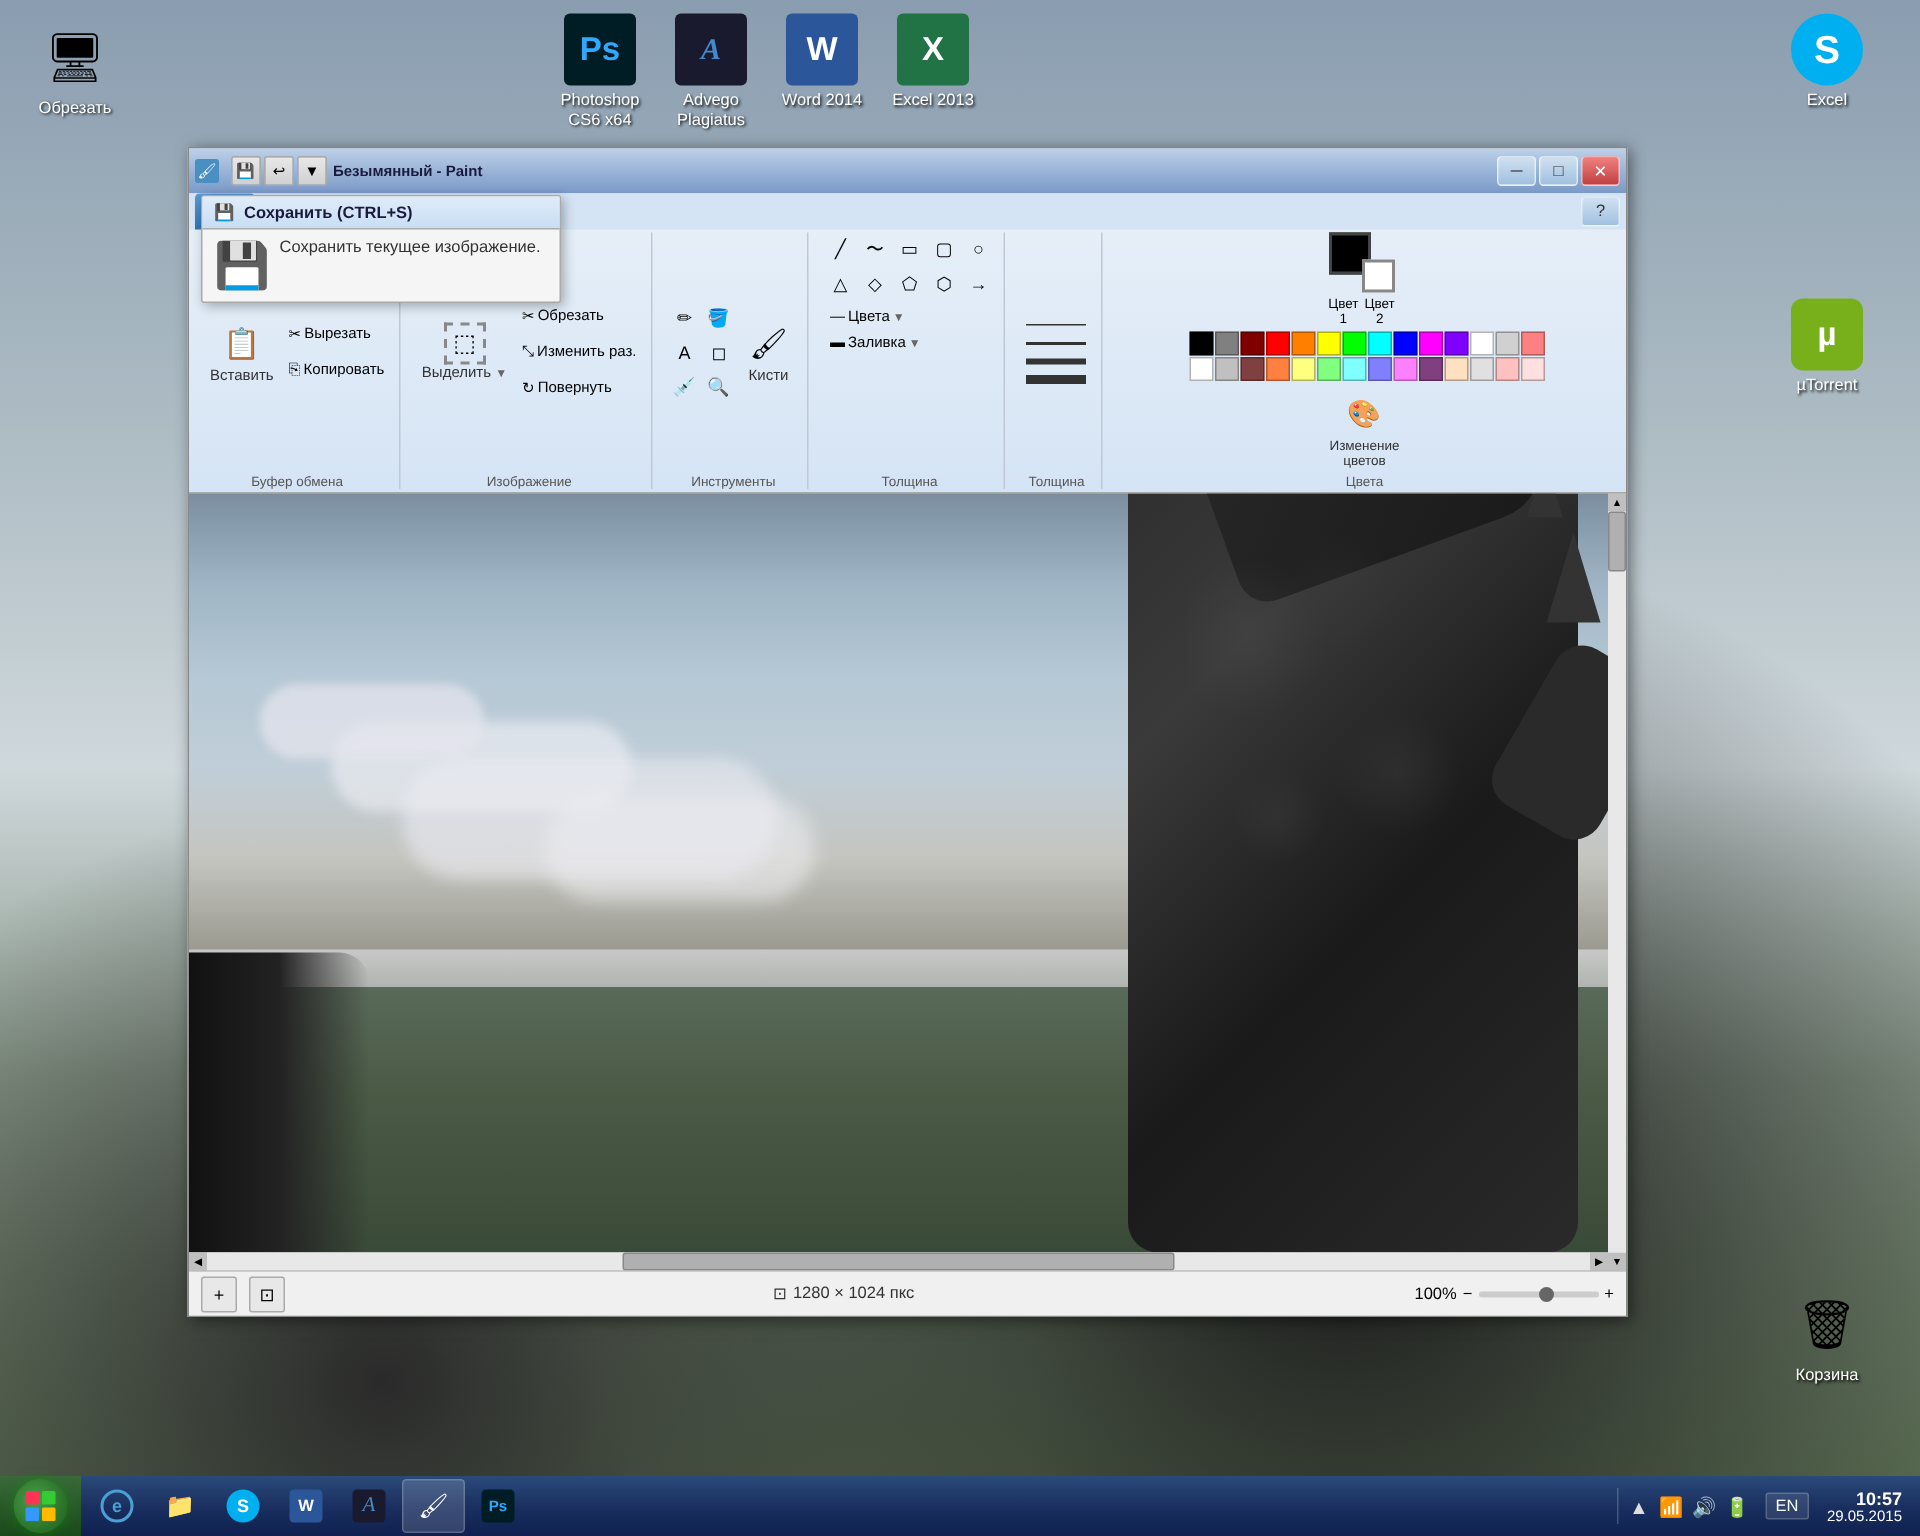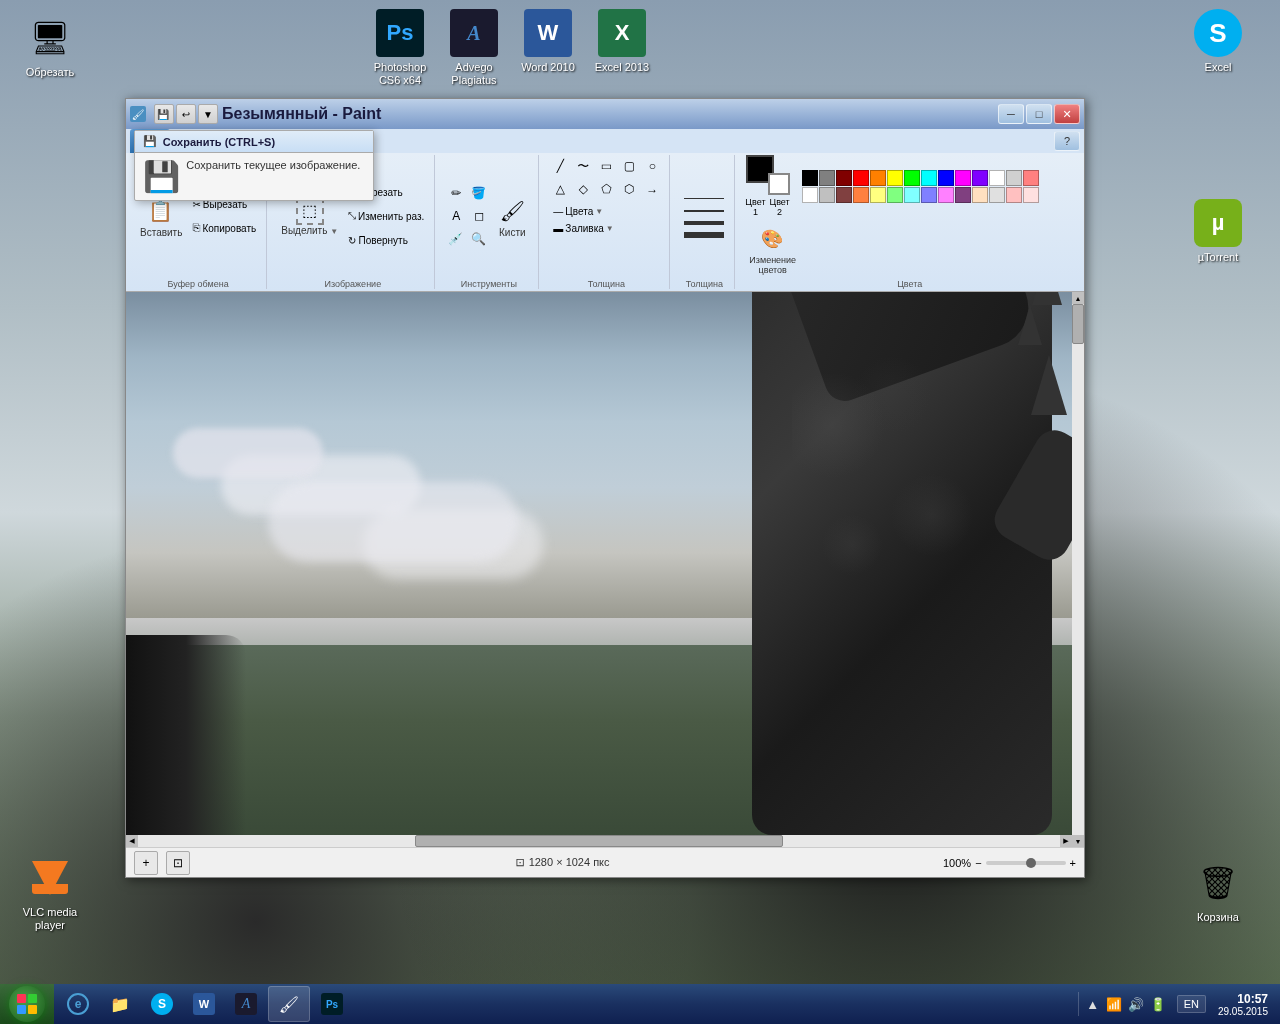--- a/index.html
+++ b/index.html
@@ -217,21 +217,21 @@
       margin-right: 4px;
       display: flex;
       align-items: center;
       justify-content: center;
       font-size: 10px;
       color: white;
     }
 
     .title-bar-text {
       flex: 1;
-      font-size: 16px;
+      font-size: 10px;
       color: #1a1a3e;
       font-weight: 600;
     }
 
     .title-bar-buttons {
       display: flex;
       gap: 2px;
     }
 
     .tb-btn {
@@ -785,21 +785,21 @@
       <div class="icon-img">
         <div class="advego-icon" style="color:#4488cc;font-family:serif;font-style:italic;">A</div>
       </div>
       <div class="icon-label">Advego<br>Plagiatus</div>
     </div>
 
     <div class="desktop-icon" style="left:508px;top:5px;">
       <div class="icon-img">
         <div class="word-icon">W</div>
       </div>
-      <div class="icon-label">Word 2010</div>
+      <div class="icon-label">Word 2014</div>
     </div>
 
     <div class="desktop-icon" style="left:582px;top:5px;">
       <div class="icon-img">
         <div class="excel-icon">X</div>
       </div>
       <div class="icon-label">Excel 2013</div>
     </div>
 
     <div class="desktop-icon" style="left:1178px;top:5px;">
@@ -810,31 +810,20 @@
     </div>
 
 
     <div class="desktop-icon" style="left:1178px;top:195px;">
       <div class="icon-img">
         <div class="utorrent-icon">µ</div>
       </div>
       <div class="icon-label">µTorrent</div>
     </div>
 
-    <div class="desktop-icon" style="left:10px;top:850px;">
-      <div class="icon-img">
-        <div class="vlc-icon">
-          <div style="position:relative;width:40px;height:40px;display:flex;align-items:center;justify-content:center;">
-            <div style="width:0;height:0;border-left:18px solid transparent;border-right:18px solid transparent;border-top:34px solid #f47920;"></div>
-            <div style="position:absolute;bottom:4px;width:36px;height:10px;background:#f47920;border-radius:0 0 3px 3px;"></div>
-          </div>
-        </div>
-      </div>
-      <div class="icon-label">VLC media<br>player</div>
-    </div>
 
     <div class="desktop-icon" style="left:1178px;top:855px;">
       <div class="icon-img">🗑</div>
       <div class="icon-label">Корзина</div>
     </div>
   </div>
 
   <div class="paint-window">
 
     <div class="title-bar">
@@ -965,21 +954,21 @@
               <div class="thickness-line" style="height:1px;margin:4px 0;"></div>
               <div class="thickness-line" style="height:2px;margin:3px 0;"></div>
               <div class="thickness-line" style="height:4px;margin:2px 0;"></div>
               <div class="thickness-line" style="height:6px;margin:1px 0;"></div>
             </div>
           </div>
           <div class="ribbon-group-label">Толщина</div>
         </div>
 
         <div class="ribbon-group" style="border-right:none;flex:1;">
-          <div class="ribbon-group-content" style="align-items:center;gap:4px;flex-wrap:wrap;">
+          <div class="ribbon-group-content" style="align-items:center;gap:4px;flex-wrap:wrap;flex-direction:column;">
 
             <div style="display:flex;flex-direction:column;align-items:center;gap:2px;margin-right:4px;">
               <div style="position:relative;width:44px;height:40px;">
                 <div style="width:28px;height:28px;border:2px solid #444;background:#000;position:absolute;top:0;left:0;cursor:pointer;"></div>
                 <div style="width:22px;height:22px;border:2px solid #888;background:#fff;position:absolute;bottom:0;right:0;cursor:pointer;"></div>
               </div>
               <div style="display:flex;gap:4px;font-size:9px;">
                 <span style="text-align:center;white-space:pre-line;font-size:9px;">Цвет
 1</span>
                 <span style="text-align:center;white-space:pre-line;font-size:9px;">Цвет

